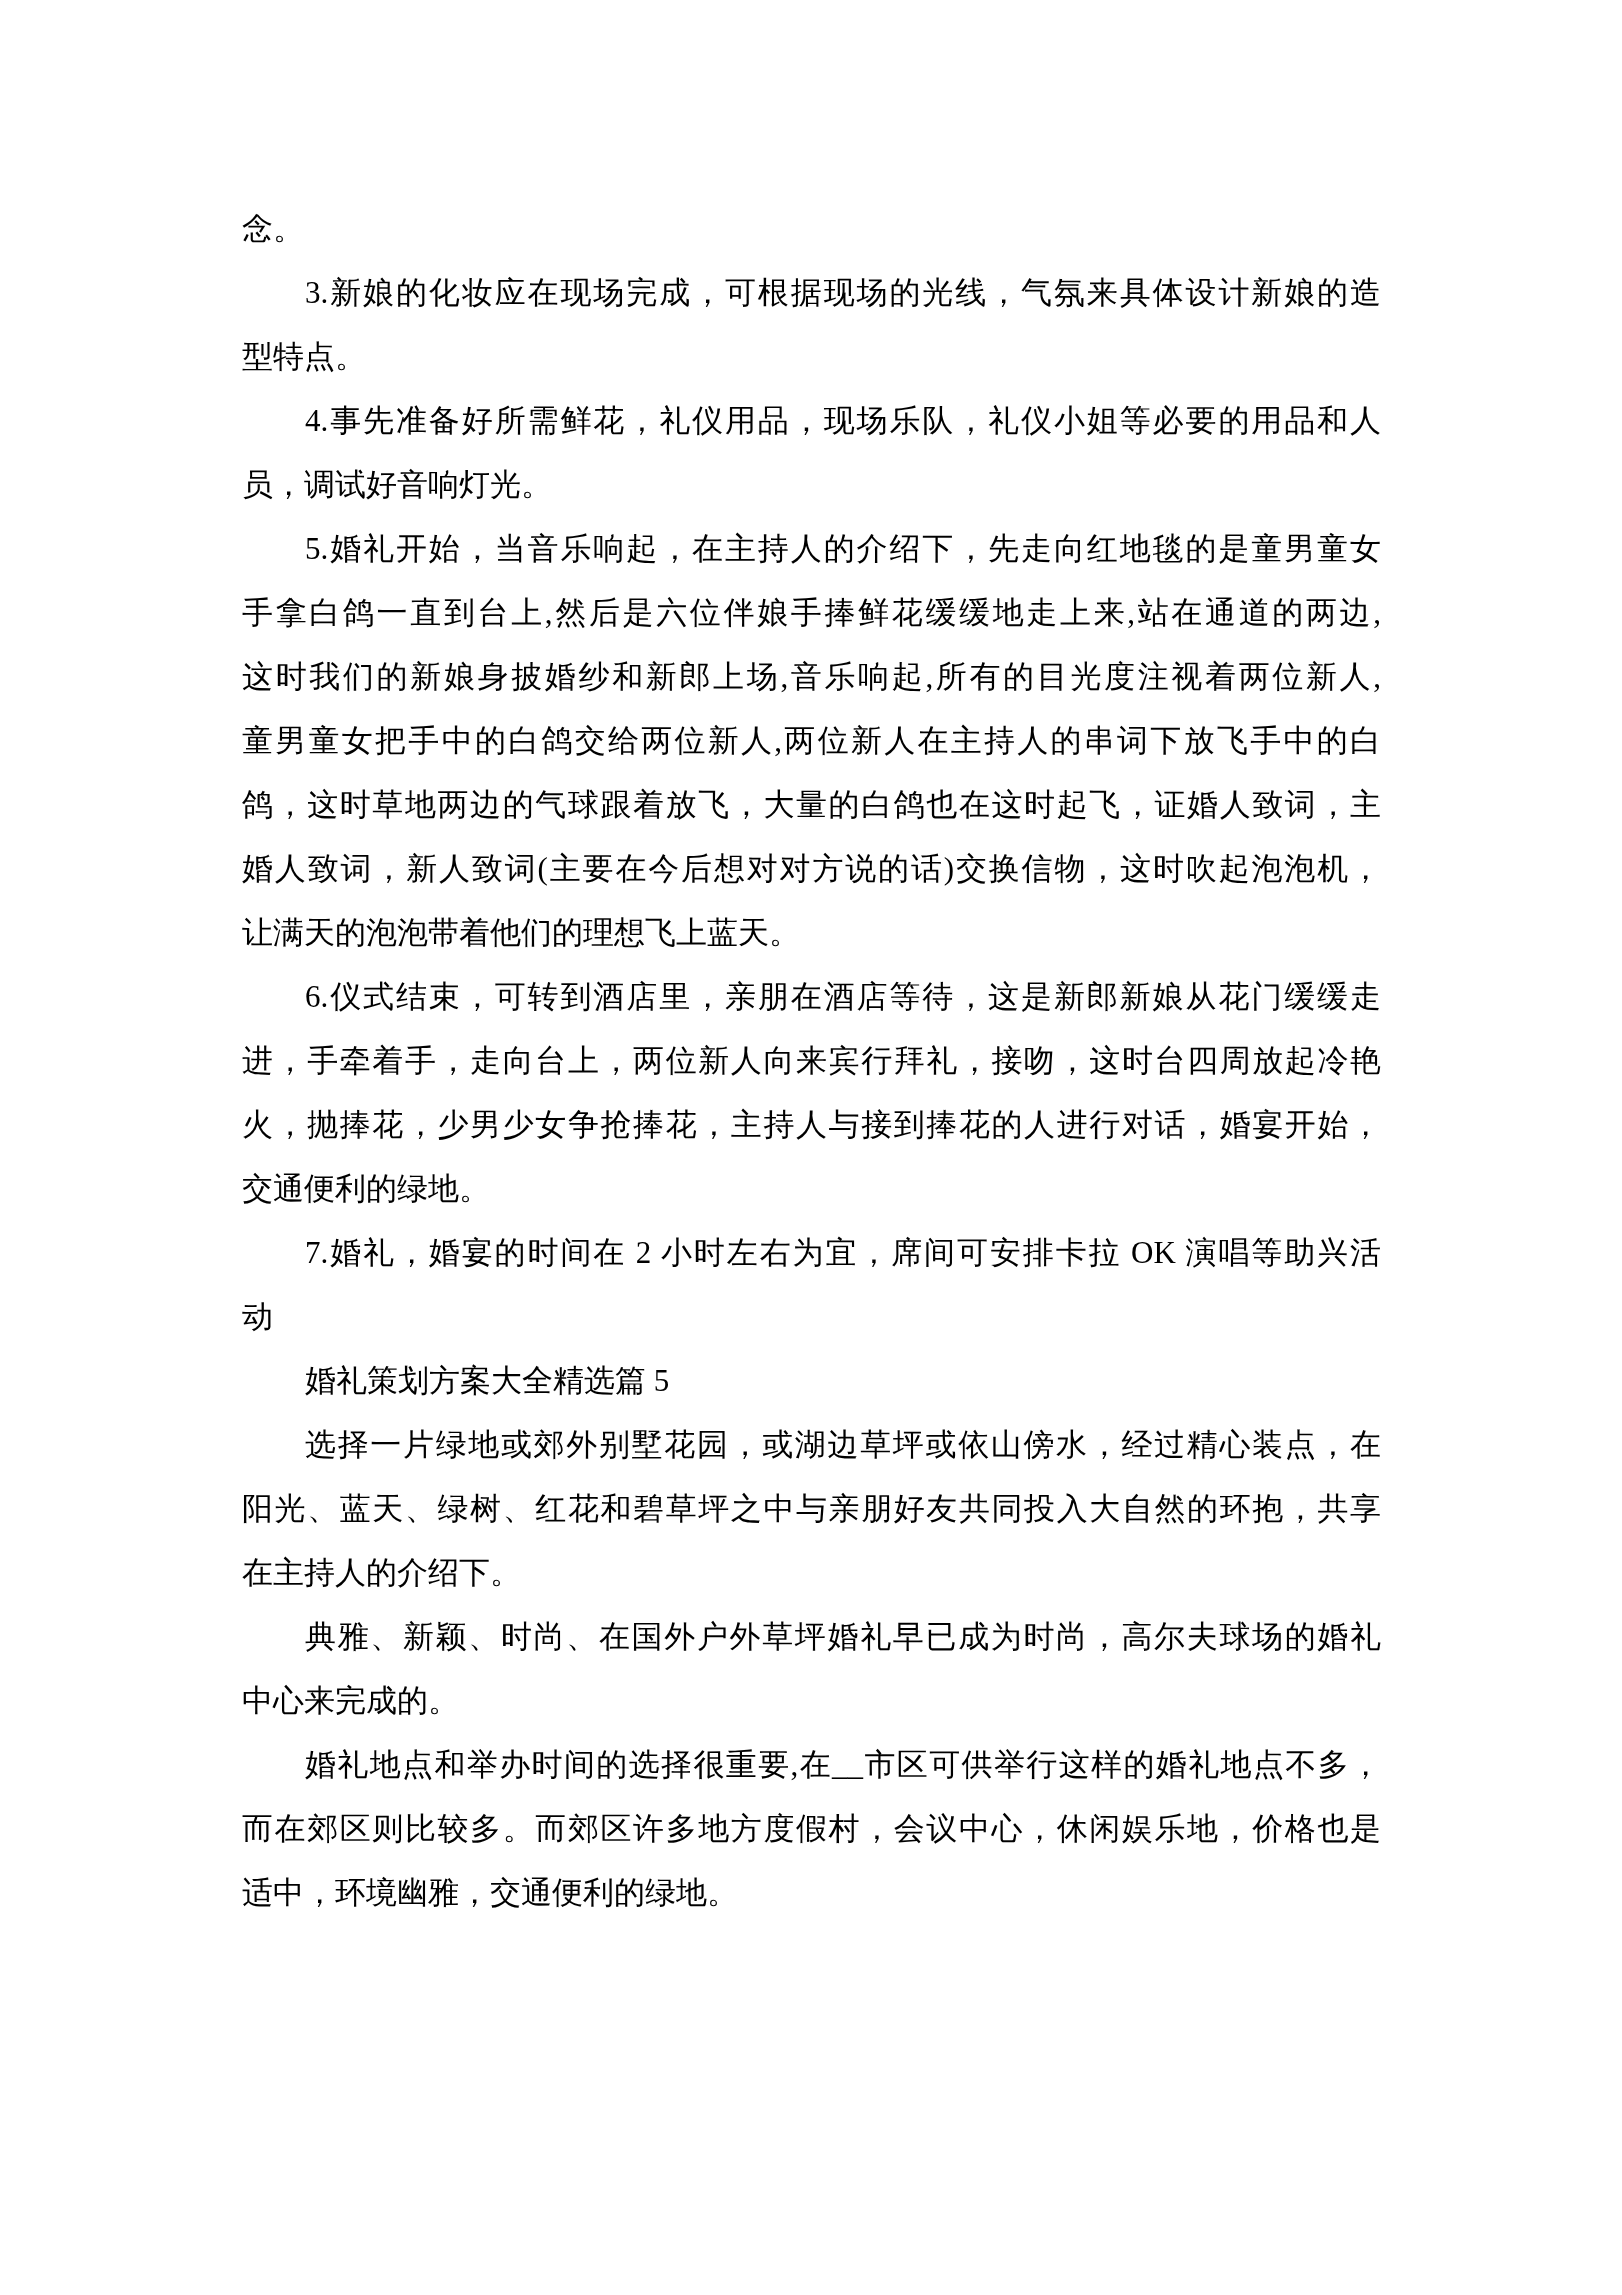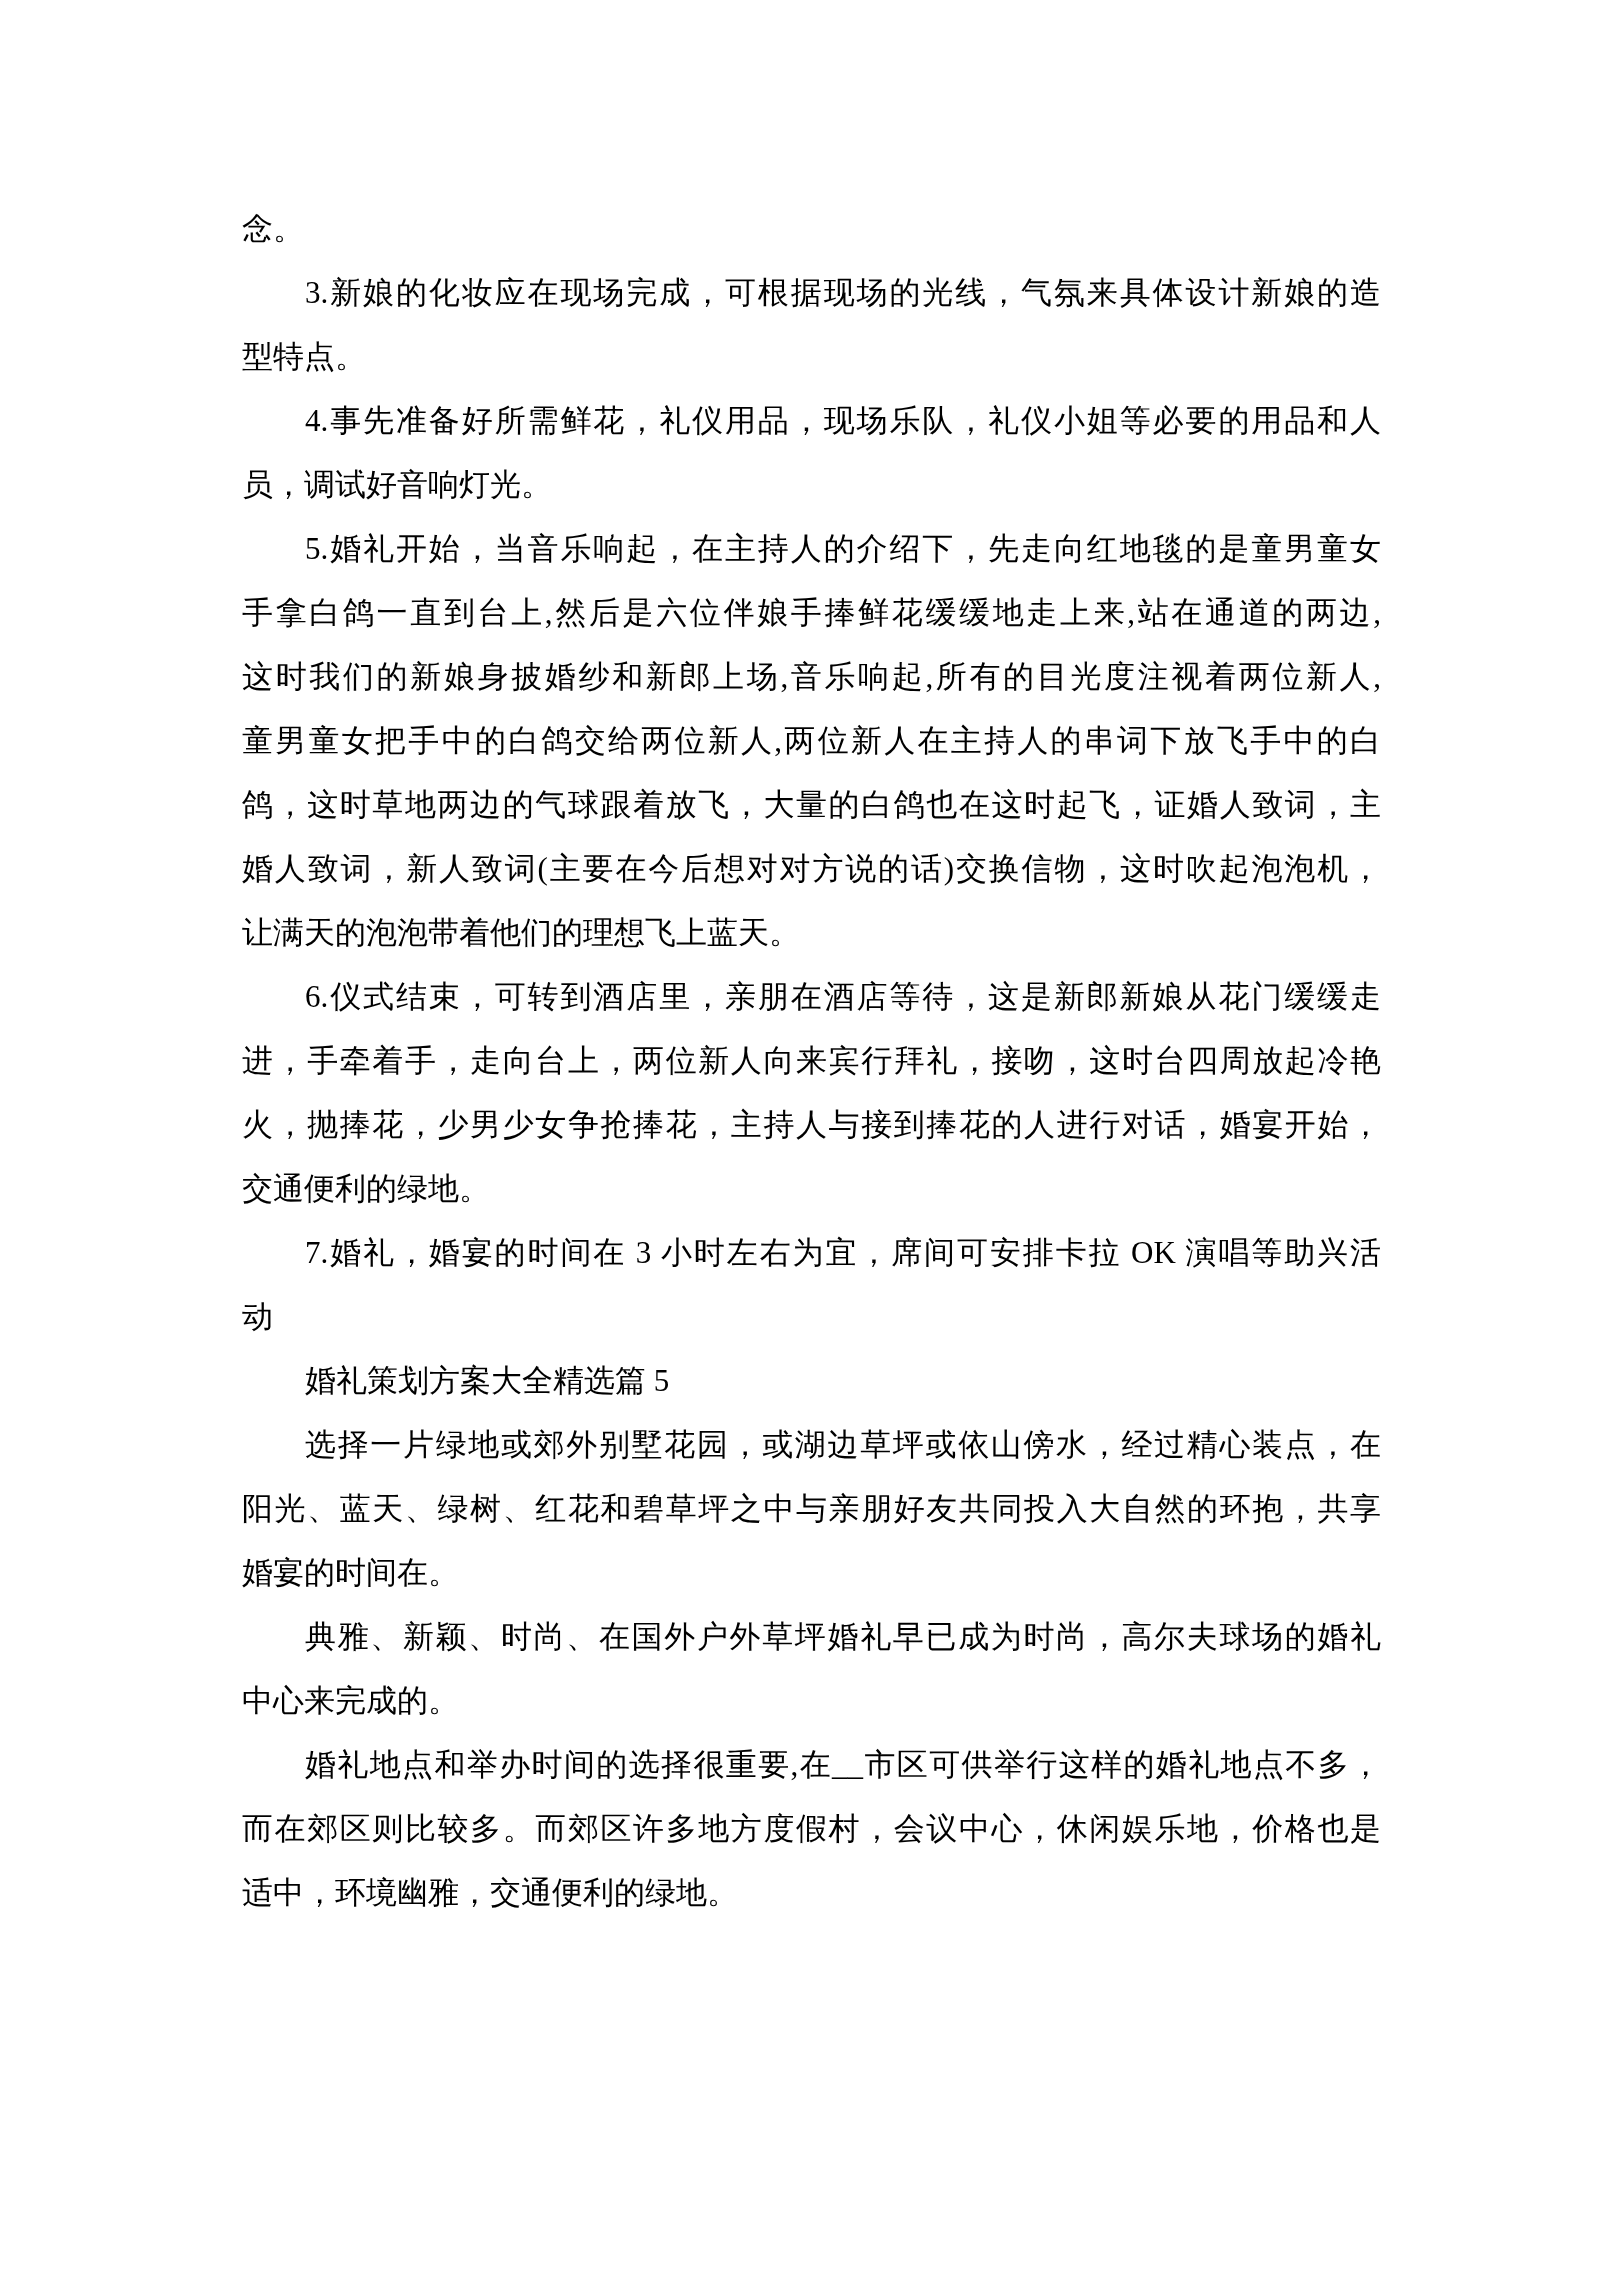--- a/index.html
+++ b/index.html
@@ -57,26 +57,26 @@
       <div class="line justify">手拿白鸽一直到台上,然后是六位伴娘手捧鲜花缓缓地走上来,站在通道的两边,</div>
       <div class="line justify">这时我们的新娘身披婚纱和新郎上场,音乐响起,所有的目光度注视着两位新人,</div>
       <div class="line justify">童男童女把手中的白鸽交给两位新人,两位新人在主持人的串词下放飞手中的白</div>
       <div class="line justify">鸽，这时草地两边的气球跟着放飞，大量的白鸽也在这时起飞，证婚人致词，主</div>
       <div class="line justify">婚人致词，新人致词(主要在今后想对对方说的话)交换信物，这时吹起泡泡机，</div>
       <div class="line">让满天的泡泡带着他们的理想飞上蓝天。</div>
       <div class="line indent justify">6.仪式结束，可转到酒店里，亲朋在酒店等待，这是新郎新娘从花门缓缓走</div>
       <div class="line justify">进，手牵着手，走向台上，两位新人向来宾行拜礼，接吻，这时台四周放起冷艳</div>
       <div class="line justify">火，抛捧花，少男少女争抢捧花，主持人与接到捧花的人进行对话，婚宴开始，</div>
       <div class="line">交通便利的绿地。</div>
-      <div class="line indent justify">7.婚礼，婚宴的时间在 3 小时左右为宜，席间可安排卡拉 OK 演唱等助兴活</div>
+      <div class="line indent justify">7.婚礼，婚宴的时间在 2 小时左右为宜，席间可安排卡拉 OK 演唱等助兴活</div>
       <div class="line">动</div>
       <div class="line indent">婚礼策划方案大全精选篇 5</div>
       <div class="line indent justify">选择一片绿地或郊外别墅花园，或湖边草坪或依山傍水，经过精心装点，在</div>
       <div class="line justify">阳光、蓝天、绿树、红花和碧草坪之中与亲朋好友共同投入大自然的环抱，共享</div>
-      <div class="line">婚宴的时间在。</div>
+      <div class="line">在主持人的介绍下。</div>
       <div class="line indent justify">典雅、新颖、时尚、在国外户外草坪婚礼早已成为时尚，高尔夫球场的婚礼</div>
       <div class="line">中心来完成的。</div>
       <div class="line indent justify">婚礼地点和举办时间的选择很重要,在__市区可供举行这样的婚礼地点不多，</div>
       <div class="line justify">而在郊区则比较多。而郊区许多地方度假村，会议中心，休闲娱乐地，价格也是</div>
       <div class="line">适中，环境幽雅，交通便利的绿地。</div>
     </div>
 </div>
 
 
 </body></html>

